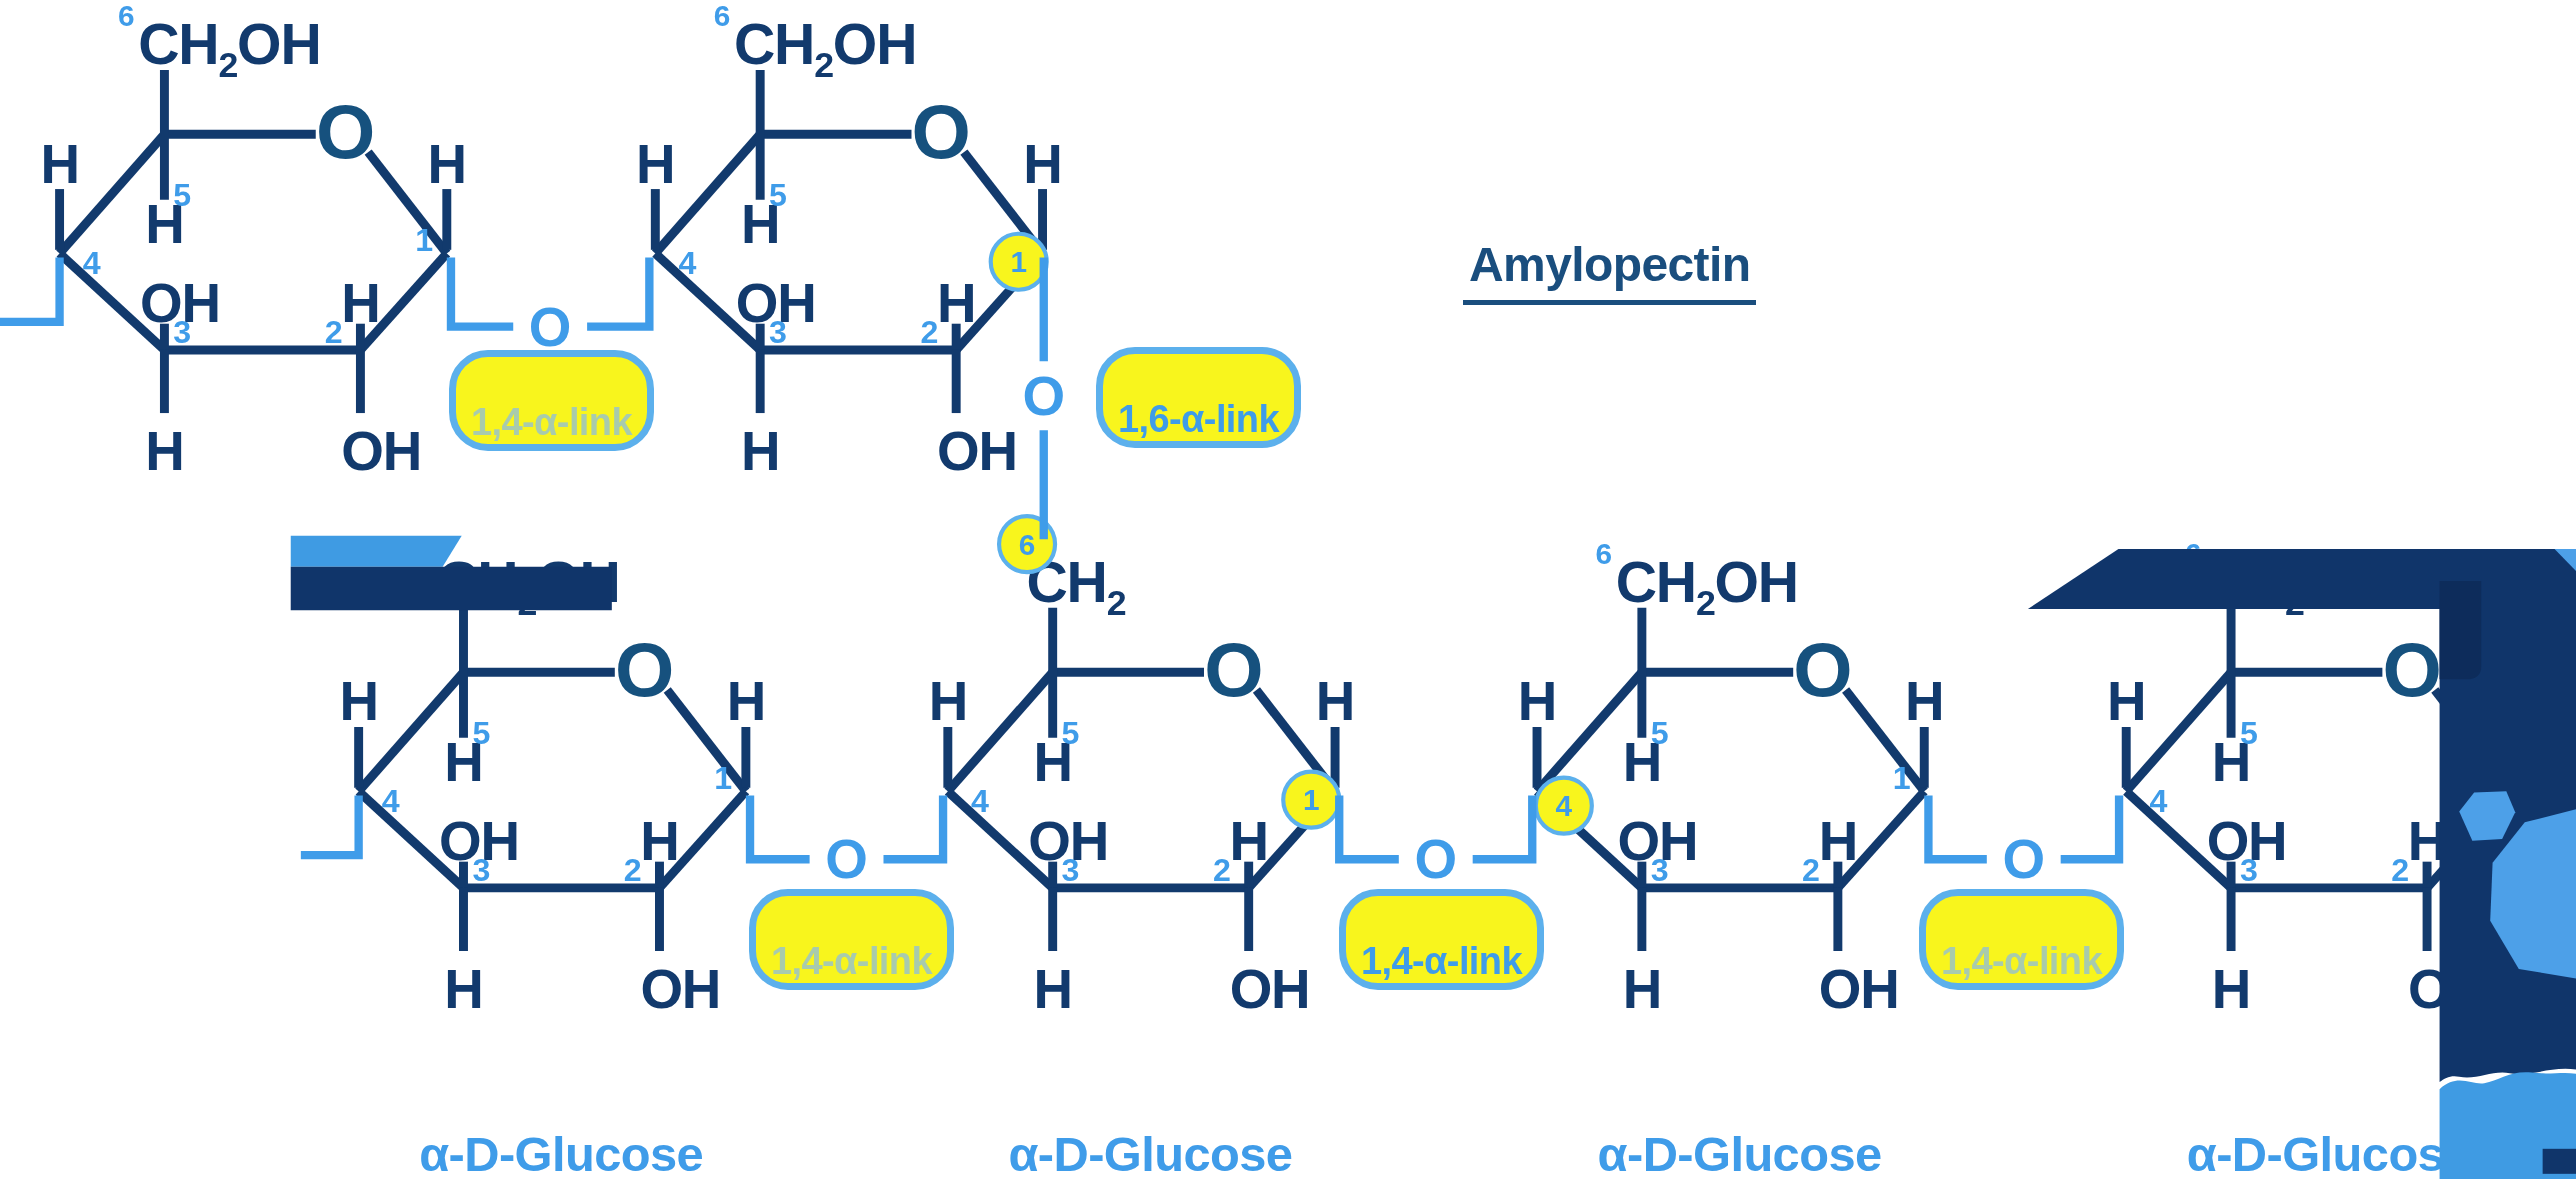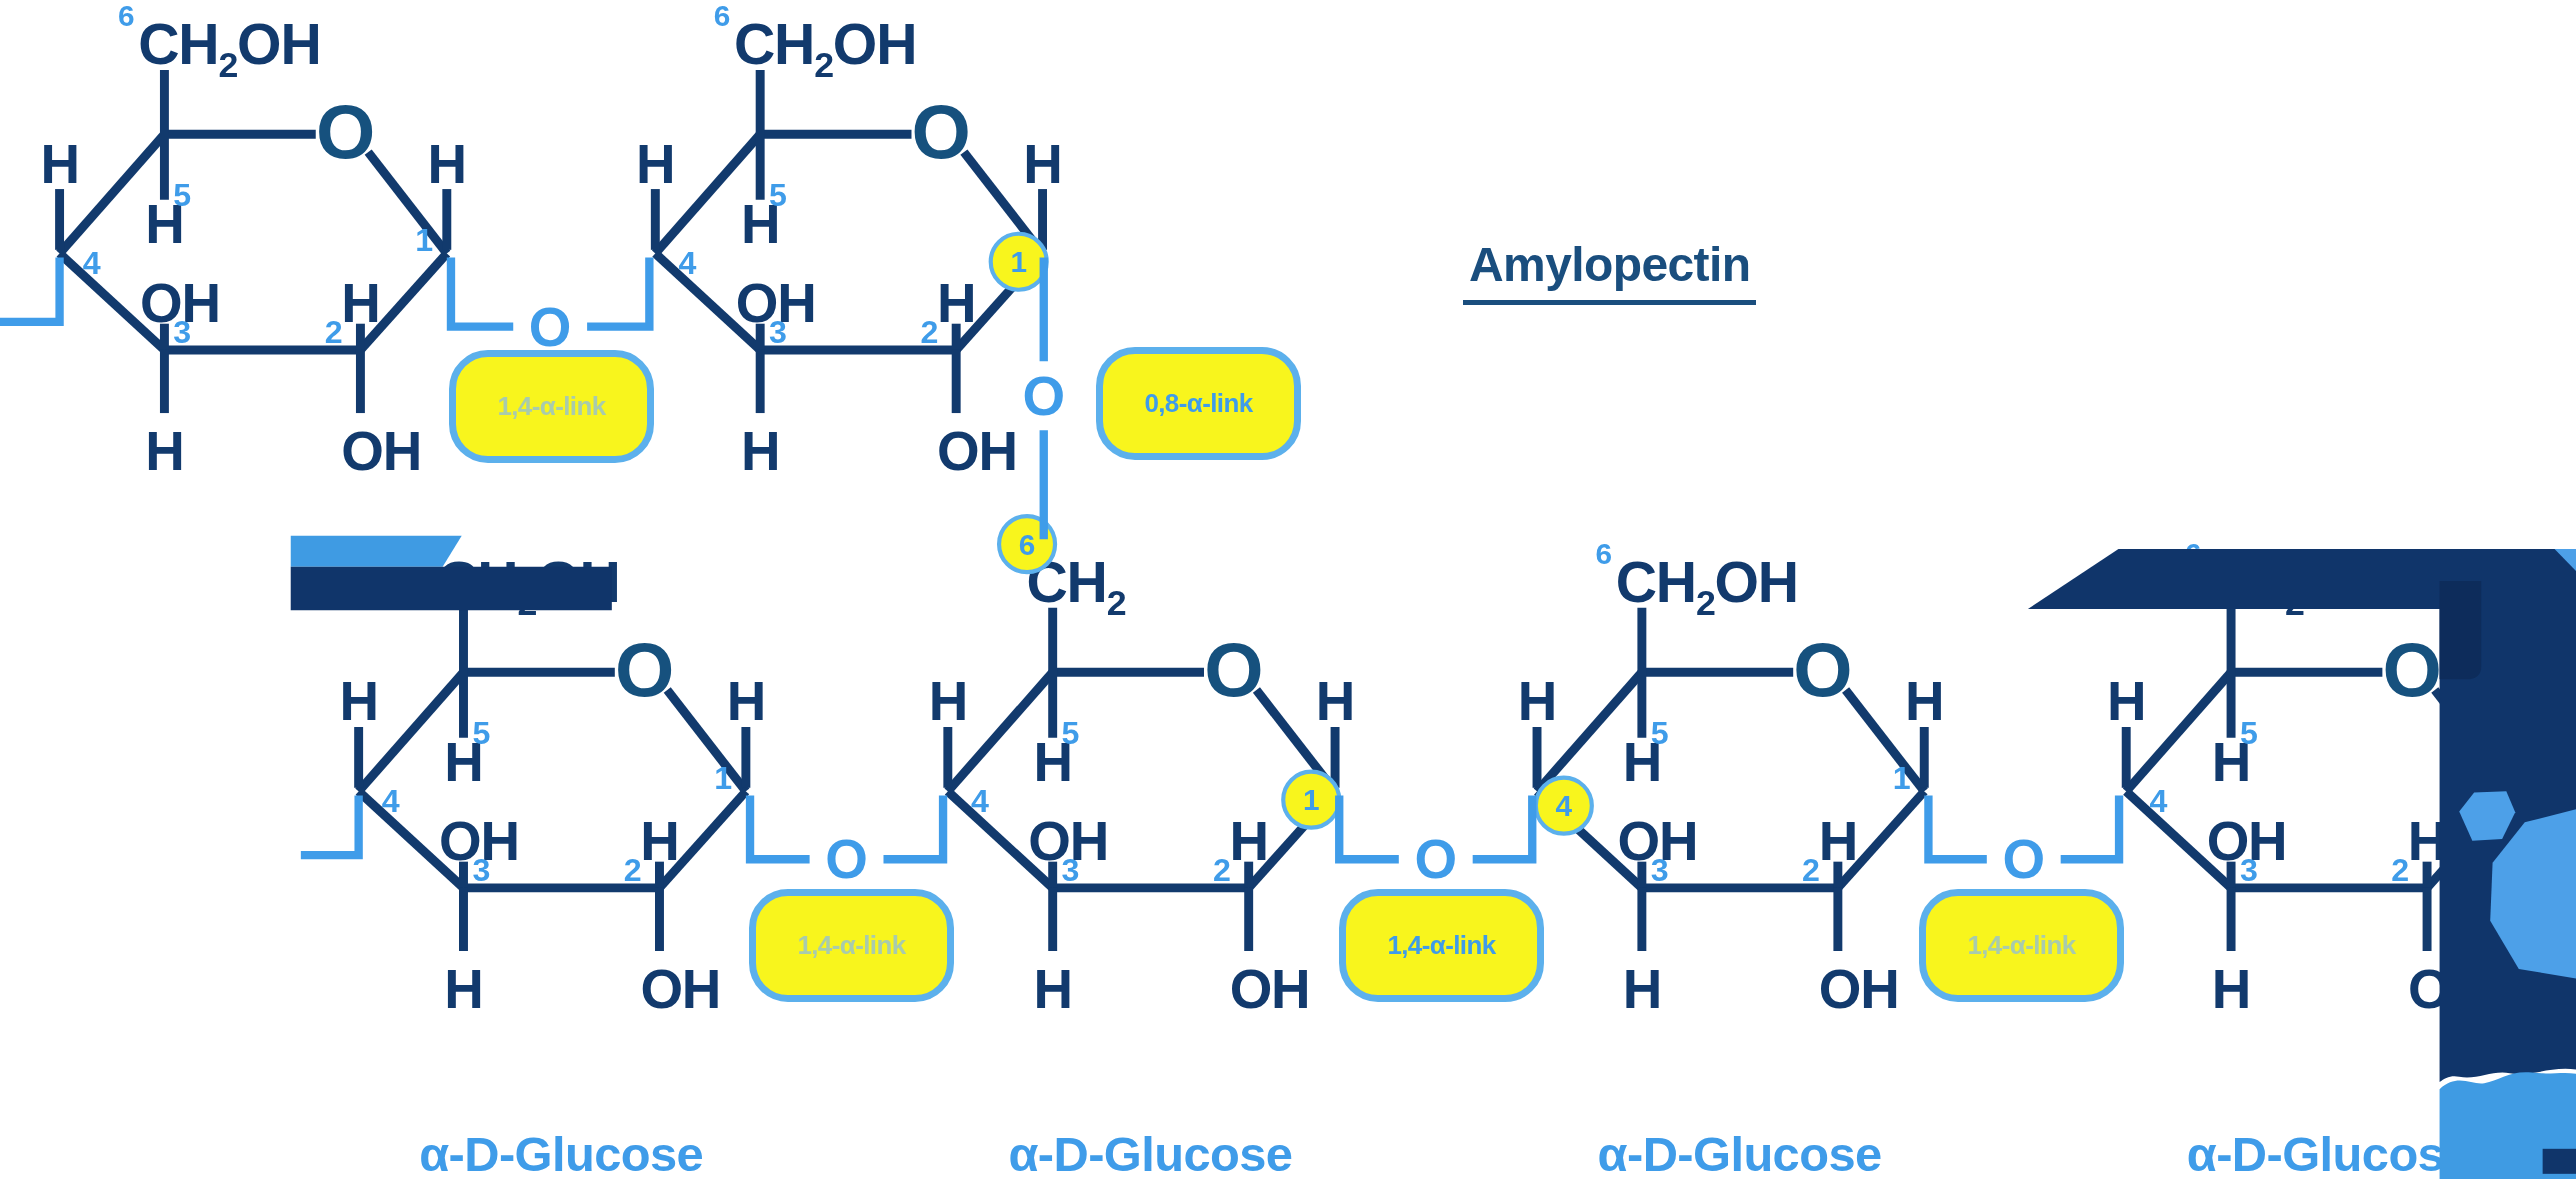--- a/index.html
+++ b/index.html
@@ -15,24 +15,24 @@
   .sup6{fill:var(--blue);font-size:50px;text-anchor:middle;}
   .ringO{fill:var(--ringO);font-size:128px;text-anchor:middle;}
   .digit{fill:var(--blue);font-size:54px;text-anchor:middle;}
   .cdigit{fill:var(--blue);font-size:50px;text-anchor:middle;}
   .bridgeO{fill:var(--blue);font-size:92px;text-anchor:middle;}
   .glucose{fill:var(--blue);font-size:82px;text-anchor:middle;letter-spacing:-1px;}
   .bond{stroke:var(--navy);stroke-width:15;fill:none;stroke-linejoin:miter;}
   .bluebond{stroke:var(--blue);stroke-width:14;fill:none;stroke-linejoin:miter;}
   .ncircle{fill:var(--yellow);stroke:var(--border);stroke-width:7;}
   .link-label{
-    position:absolute;box-sizing:border-box;width:205px;height:113px;
+    position:absolute;box-sizing:border-box;width:205px;height:101px;
     border:7.7px solid var(--border);border-radius:39px;background:var(--yellow);
-    display:flex;align-items:center;justify-content:center;
-    font-weight:bold;font-size:26px;letter-spacing:-0.6px;
+    display:flex;align-items:flex-end;justify-content:center;
+    font-weight:bold;font-size:38px;letter-spacing:-0.6px;
   }
   .label-green{color:var(--green);}
   .label-blue{color:var(--blue);}
   .page-title{
     position:absolute;left:1463px;top:237px;
     font-size:48px;font-weight:bold;color:var(--title);
     border-bottom:5.4px solid var(--title);padding:0 6px 8px 6px;letter-spacing:-0.6px;
   }
 </style>
 </head>
@@ -267,21 +267,21 @@
       <rect x="4268" y="1928" width="56" height="42" fill="#10356A"></rect>
     </g>
   </svg>
 
 <div class="page-title">Amylopectin</div>
 
 <div class="link-label label-green" style="left:449px;top:350px;">
     <span>1,4-α-link</span>
   </div>
 <div class="link-label label-blue" style="left:1096px;top:347px;">
-    <span>0,8-α-link</span>
+    <span>1,6-α-link</span>
   </div>
 <div class="link-label label-green" style="left:749px;top:889px;">
     <span>1,4-α-link</span>
   </div>
 <div class="link-label label-blue" style="left:1339px;top:889px;">
     <span>1,4-α-link</span>
   </div>
 <div class="link-label label-green" style="left:1919px;top:889px;">
     <span>1,4-α-link</span>
   </div>

